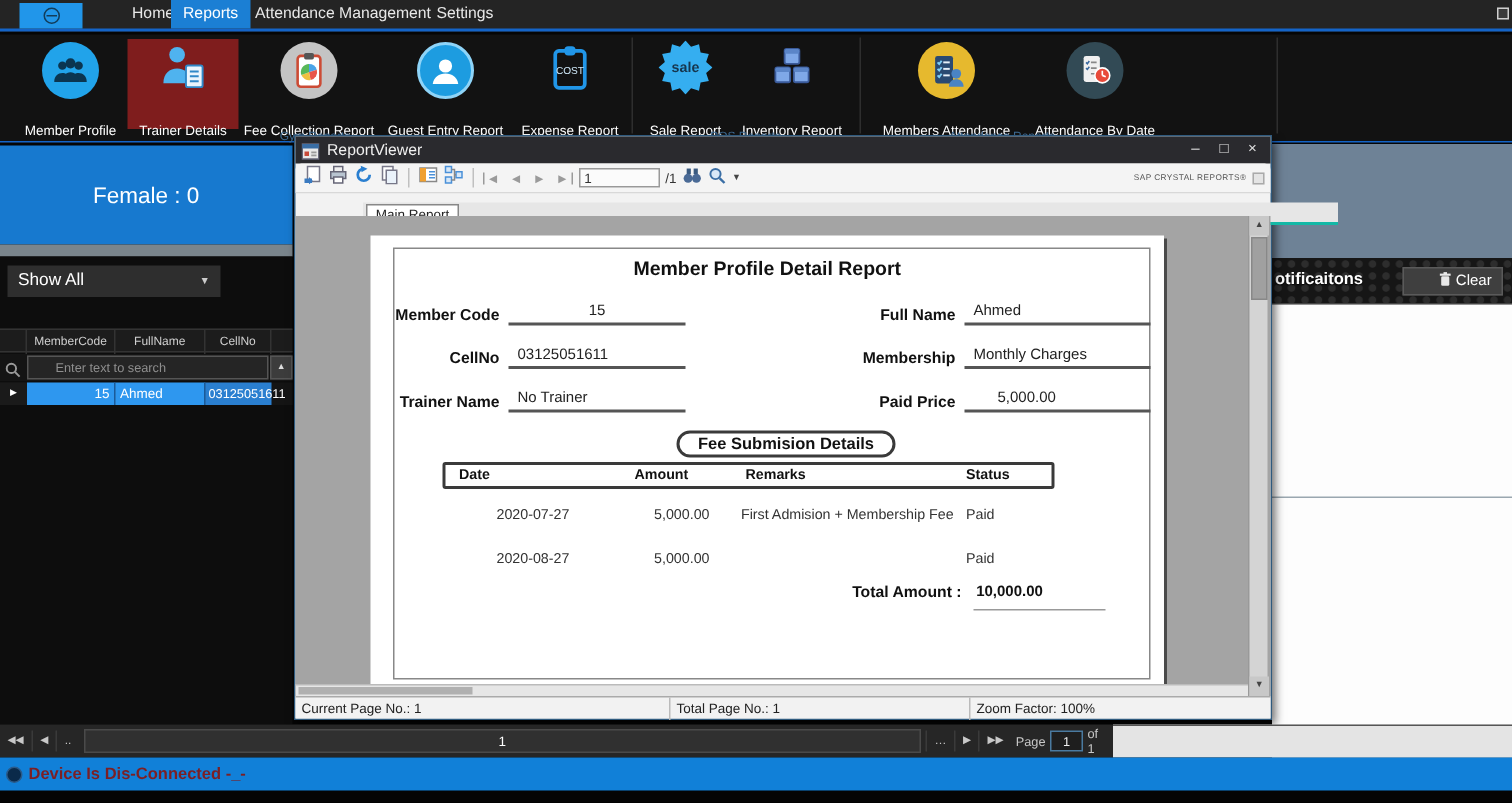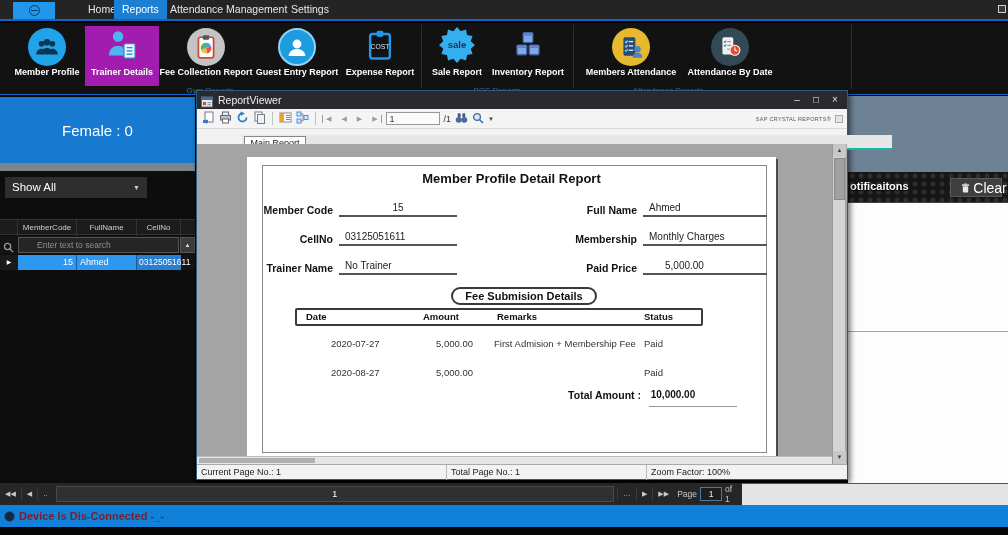--- a/index.html
+++ b/index.html
@@ -14,23 +14,23 @@
   #appbtn .glyph { width:11px; height:11px; border:1.5px solid #123c5a; border-radius:50%; position:relative; }
   #appbtn .glyph::after { content:""; position:absolute; left:1px; right:1px; top:3.5px; border-top:1.5px solid #123c5a; }
   .mtab { position:absolute; top:0; height:19px; line-height:19px; color:#e8e8e8; font-size:10.5px; padding:0 8px; }
   .mtab.active { background:#1b7fd4; color:#fff; }
   #tr-icon { right:2px; top:5px; width:8px; height:8px; border:1px solid #cfcfcf; background:#3a3a3a; }
 
   
   #ribbon { left:0; top:23px; width:1008px; height:72px; background:#121212; border-bottom:1px solid #1464c8; }
   .rsep { position:absolute; top:2px; height:64px; width:1px; background:#2e2e2e; }
   .ritem { position:absolute; top:3px; height:60px; text-align:center; }
-  .ritem.selected { background:#a21caf; }
+  .ritem.selected { background:#7f1d1d; }
   .ricon { margin:2px auto 0; width:38px; height:38px; display:flex; align-items:center; justify-content:center; }
-  .rlabel { margin-top:1px; font-size:9px; font-weight:bold; color:#fff; white-space:nowrap; }
+  .rlabel { margin-top:16px; font-size:9px; font-weight:normal; color:#fff; white-space:nowrap; }
   .glabel { position:absolute; top:63px; font-size:8px; color:#3f6c95; width:120px; text-align:center; }
   .circ { border-radius:50%; width:38px; height:38px; display:flex; align-items:center; justify-content:center; }
 
   
   #banner { left:0; top:97px; width:195px; height:66px; background:#1779cf; color:#fff; font-size:15px;
             display:flex; align-items:center; justify-content:center; }
   #graystrip { left:0; top:163px; width:195px; height:8px; background:#7a858c; }
   #leftbody { left:0; top:171px; width:195px; height:312px; background:#0d0d0d; }
   #filter { left:5px; top:177px; width:142px; height:21px; background:#2e2e2e; color:#fff; font-size:11.5px;
             line-height:21px; padding-left:7px; }
@@ -46,22 +46,22 @@
   #datarow { left:0; top:255px; width:195px; height:15px; background:#141414; }
   .dcell { position:absolute; top:0; height:15px; line-height:15px; font-size:9px; color:#fff; }
   #rowptr { left:0; width:18px; text-align:center; font-size:6px; color:#fff; background:#1a1a1a; }
 
   
   #slatebox { left:848px; top:96px; width:160px; height:76px; background:#6e8296; }
   #notifbar { left:848px; top:172px; width:160px; height:31px; background:#161616;
               background-image:radial-gradient(circle at 4px 4px, #2d2d2d 2.2px, transparent 2.8px);
               background-size:9px 8px; border-bottom:1px solid #444; }
   #notiftitle { position:absolute; left:2px; top:8px; color:#fff; font-weight:bold; font-size:11px; text-shadow:0 1px 1px #000; }
-  #clearbtn { position:absolute; right:6px; top:6px; width:52px; height:19px; background:#3f3f3f; border:1px solid #5a5a5a;
-              color:#fff; font-size:14px; display:flex; align-items:center; justify-content:center; gap:3px;padding-left:16px; }
+  #clearbtn { position:absolute; right:6px; top:6px; width:67px; height:19px; background:#3f3f3f; border:1px solid #5a5a5a;
+              color:#fff; font-size:10px; display:flex; align-items:center; justify-content:center; gap:3px;padding-left:16px; }
   #whitepanel { left:848px; top:203px; width:160px; height:302px; background:#fdfdfd; }
   #paneldiv { position:absolute; left:0; top:128px; width:160px; border-top:1px solid #9aa7b0; }
 
   
   #rwin { left:196px; top:90px; width:652px; height:390px; background:#f2f2f2; border:1px solid #2f5a7e; box-shadow:2px 3px 6px rgba(0,0,0,0.6);padding-left:40px; }
   #rtitle { position:absolute; left:0; top:0; width:100%; height:18px; background:#2a2a2e; }
   #rtitle .t { position:absolute; left:21px; top:3px; color:#f0f0f0; font-size:10.5px; }
   .winbtn { position:absolute; top:2px; width:16px; height:14px; color:#e0e0e0; font-size:10px; text-align:center; line-height:14px; }
   #rtoolbar { position:absolute; left:0; top:18px; width:100%; height:20px; background:#f4f4f4; border-radius:4px 4px 0 0;
               border-bottom:1px solid #d8d8d8; display:flex; align-items:center; padding-left:5px; gap:4px; }

